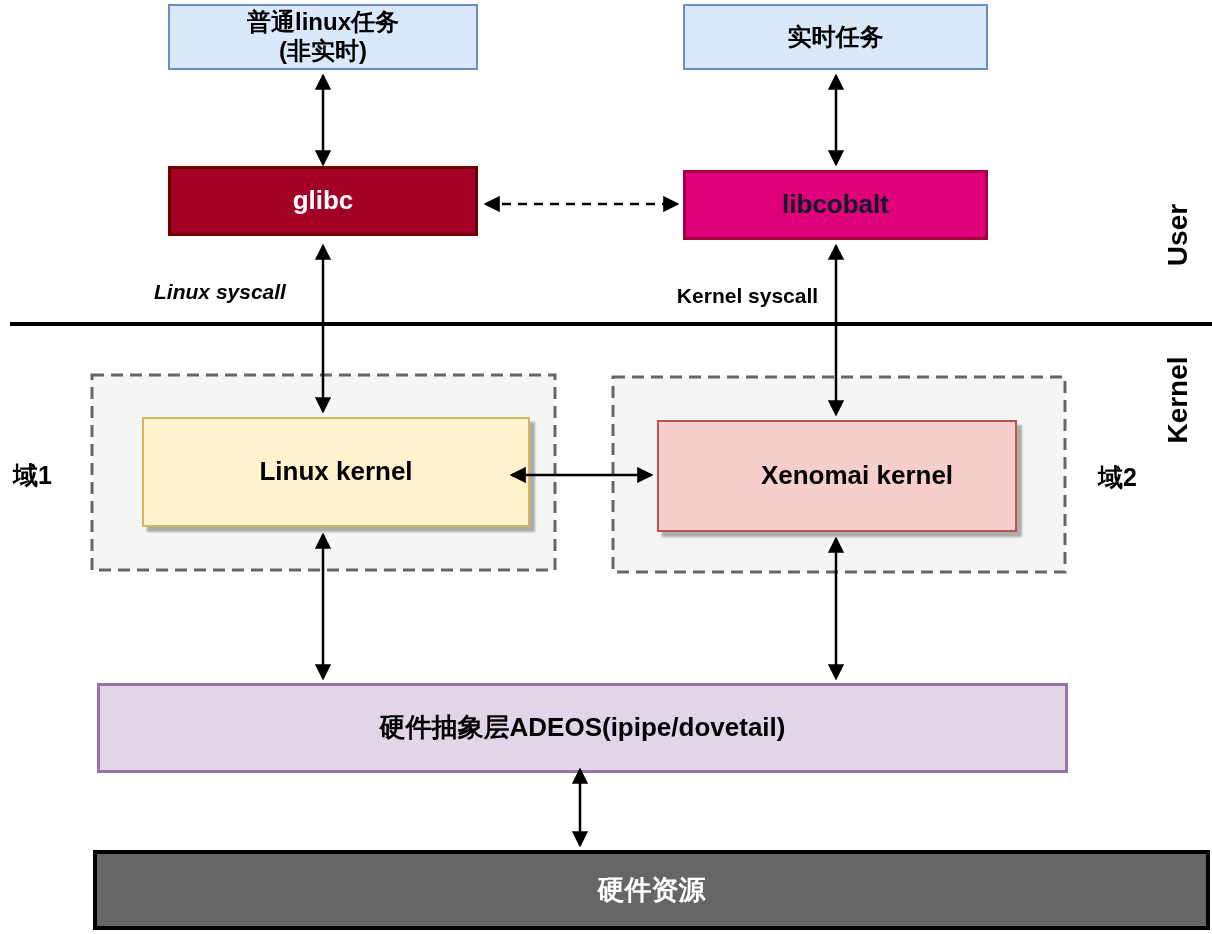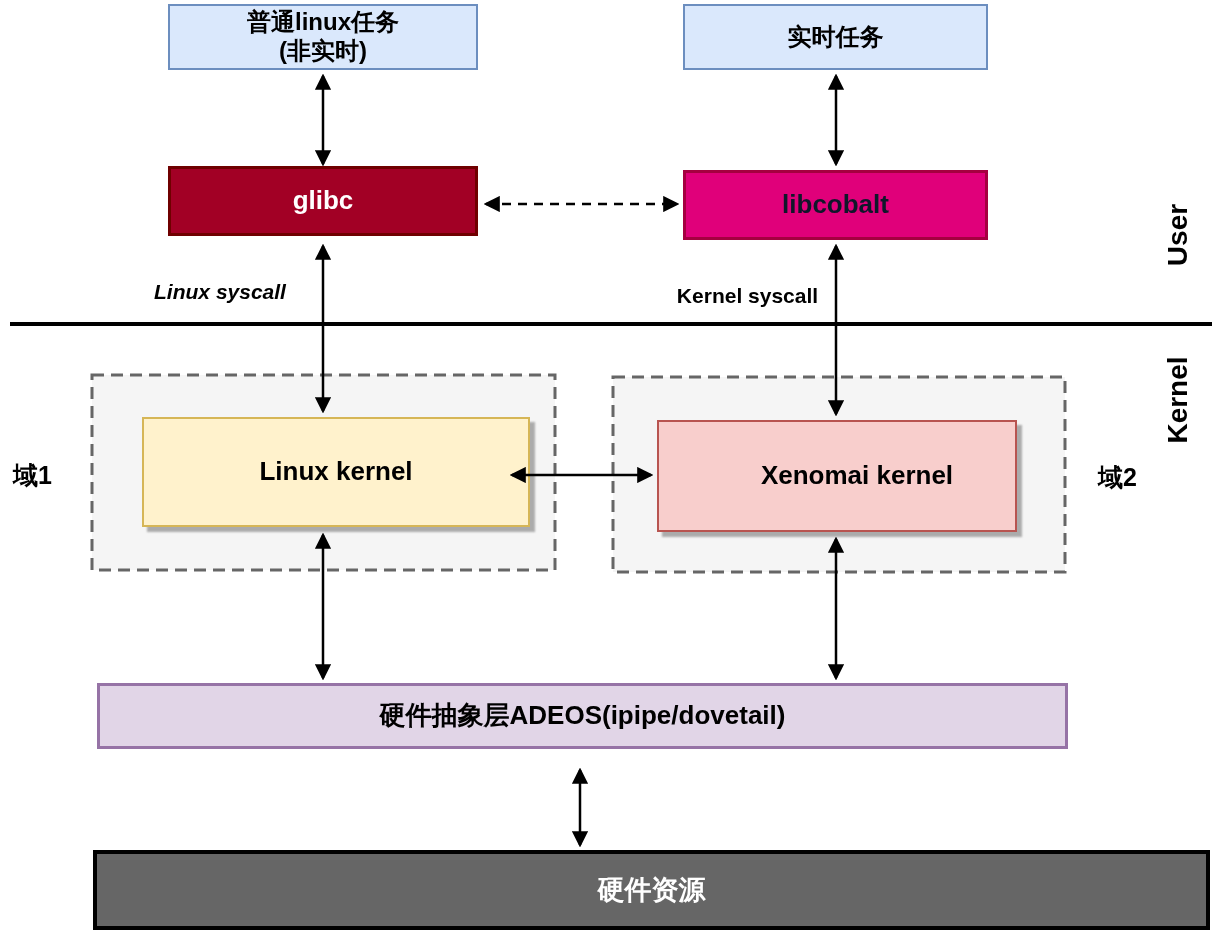--- a/index.html
+++ b/index.html
@@ -53,21 +53,21 @@
     box-shadow: 5px 5px 2px rgba(0,0,0,0.30);
   }
   .xenomai-kernel {
     left: 657px; top: 420px; width: 360px; height: 112px;
     background: #f8cecc; border: 2px solid #b85450;
     font-size: 26px;
     box-shadow: 5px 5px 2px rgba(0,0,0,0.30);
     padding-left: 40px;
   }
   .adeos {
-    left: 97px; top: 683px; width: 971px; height: 66px;
+    left: 97px; top: 683px; width: 971px; height: 90px;
     background: #e1d5e7; border: 3px solid #9673a6;
     font-size: 26px;
   }
   .hardware {
     left: 93px; top: 850px; width: 1117px; height: 80px;
     background: #666666; border: 4px solid #000000;
     color: #ffffff; font-size: 27px;
   }
   .float-label {
     position: absolute;

